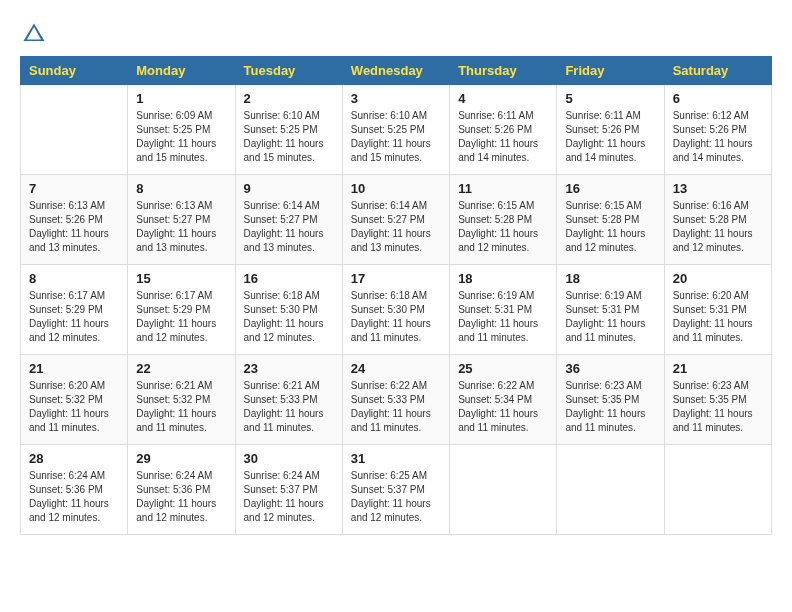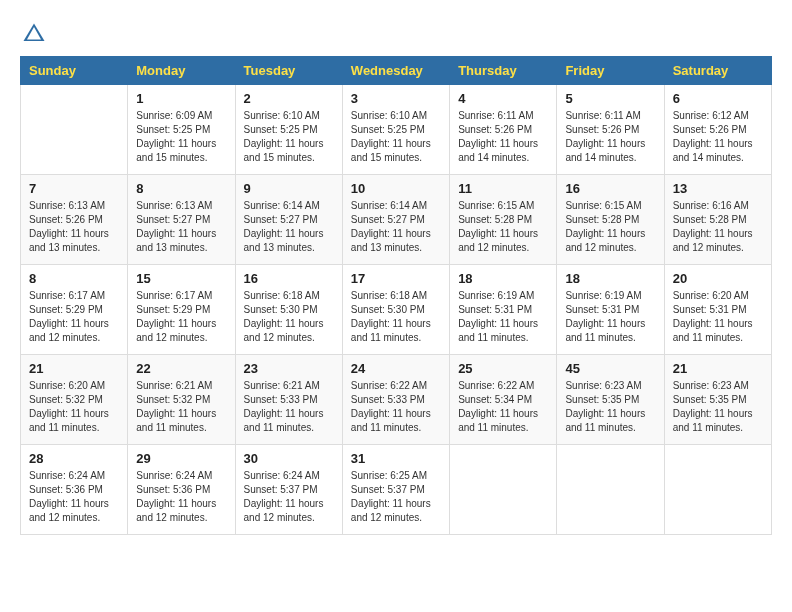--- a/index.html
+++ b/index.html
@@ -221,21 +221,21 @@
         </td>
         <td>
           <span class="day-number">24</span>
           <div class="day-info">Sunrise: 6:22 AM<br>Sunset: 5:33 PM<br>Daylight: 11 hours<br>and 11 minutes.</div>
         </td>
         <td>
           <span class="day-number">25</span>
           <div class="day-info">Sunrise: 6:22 AM<br>Sunset: 5:34 PM<br>Daylight: 11 hours<br>and 11 minutes.</div>
         </td>
         <td>
-          <span class="day-number">45</span>
+          <span class="day-number">36</span>
           <div class="day-info">Sunrise: 6:23 AM<br>Sunset: 5:35 PM<br>Daylight: 11 hours<br>and 11 minutes.</div>
         </td>
         <td>
           <span class="day-number">21</span>
           <div class="day-info">Sunrise: 6:23 AM<br>Sunset: 5:35 PM<br>Daylight: 11 hours<br>and 11 minutes.</div>
         </td>
       </tr>
       <tr>
         <td>
           <span class="day-number">28</span>

